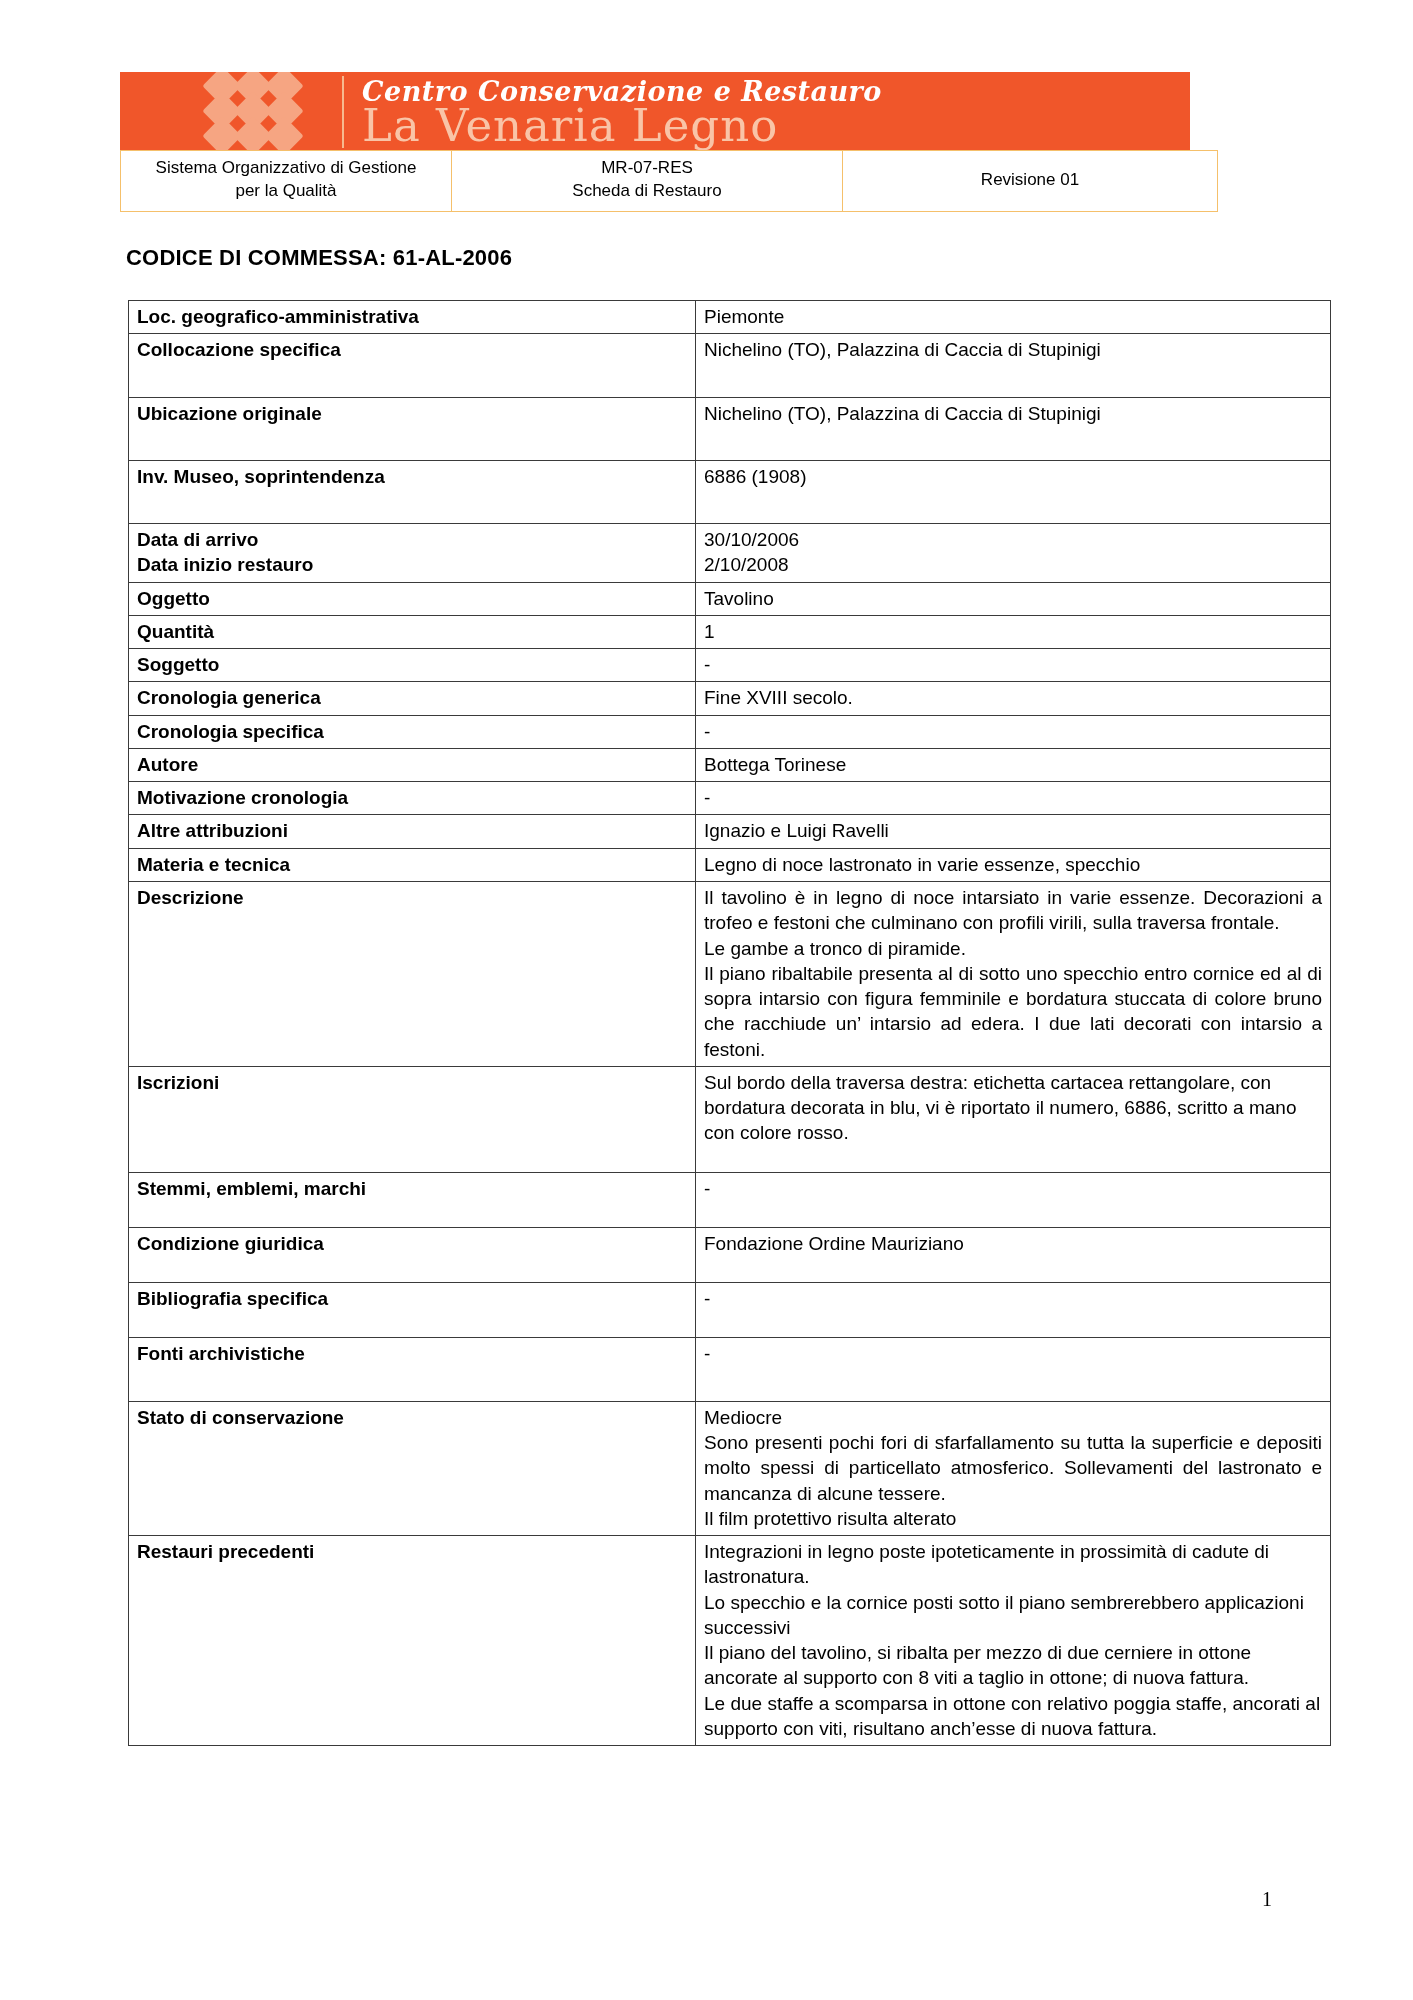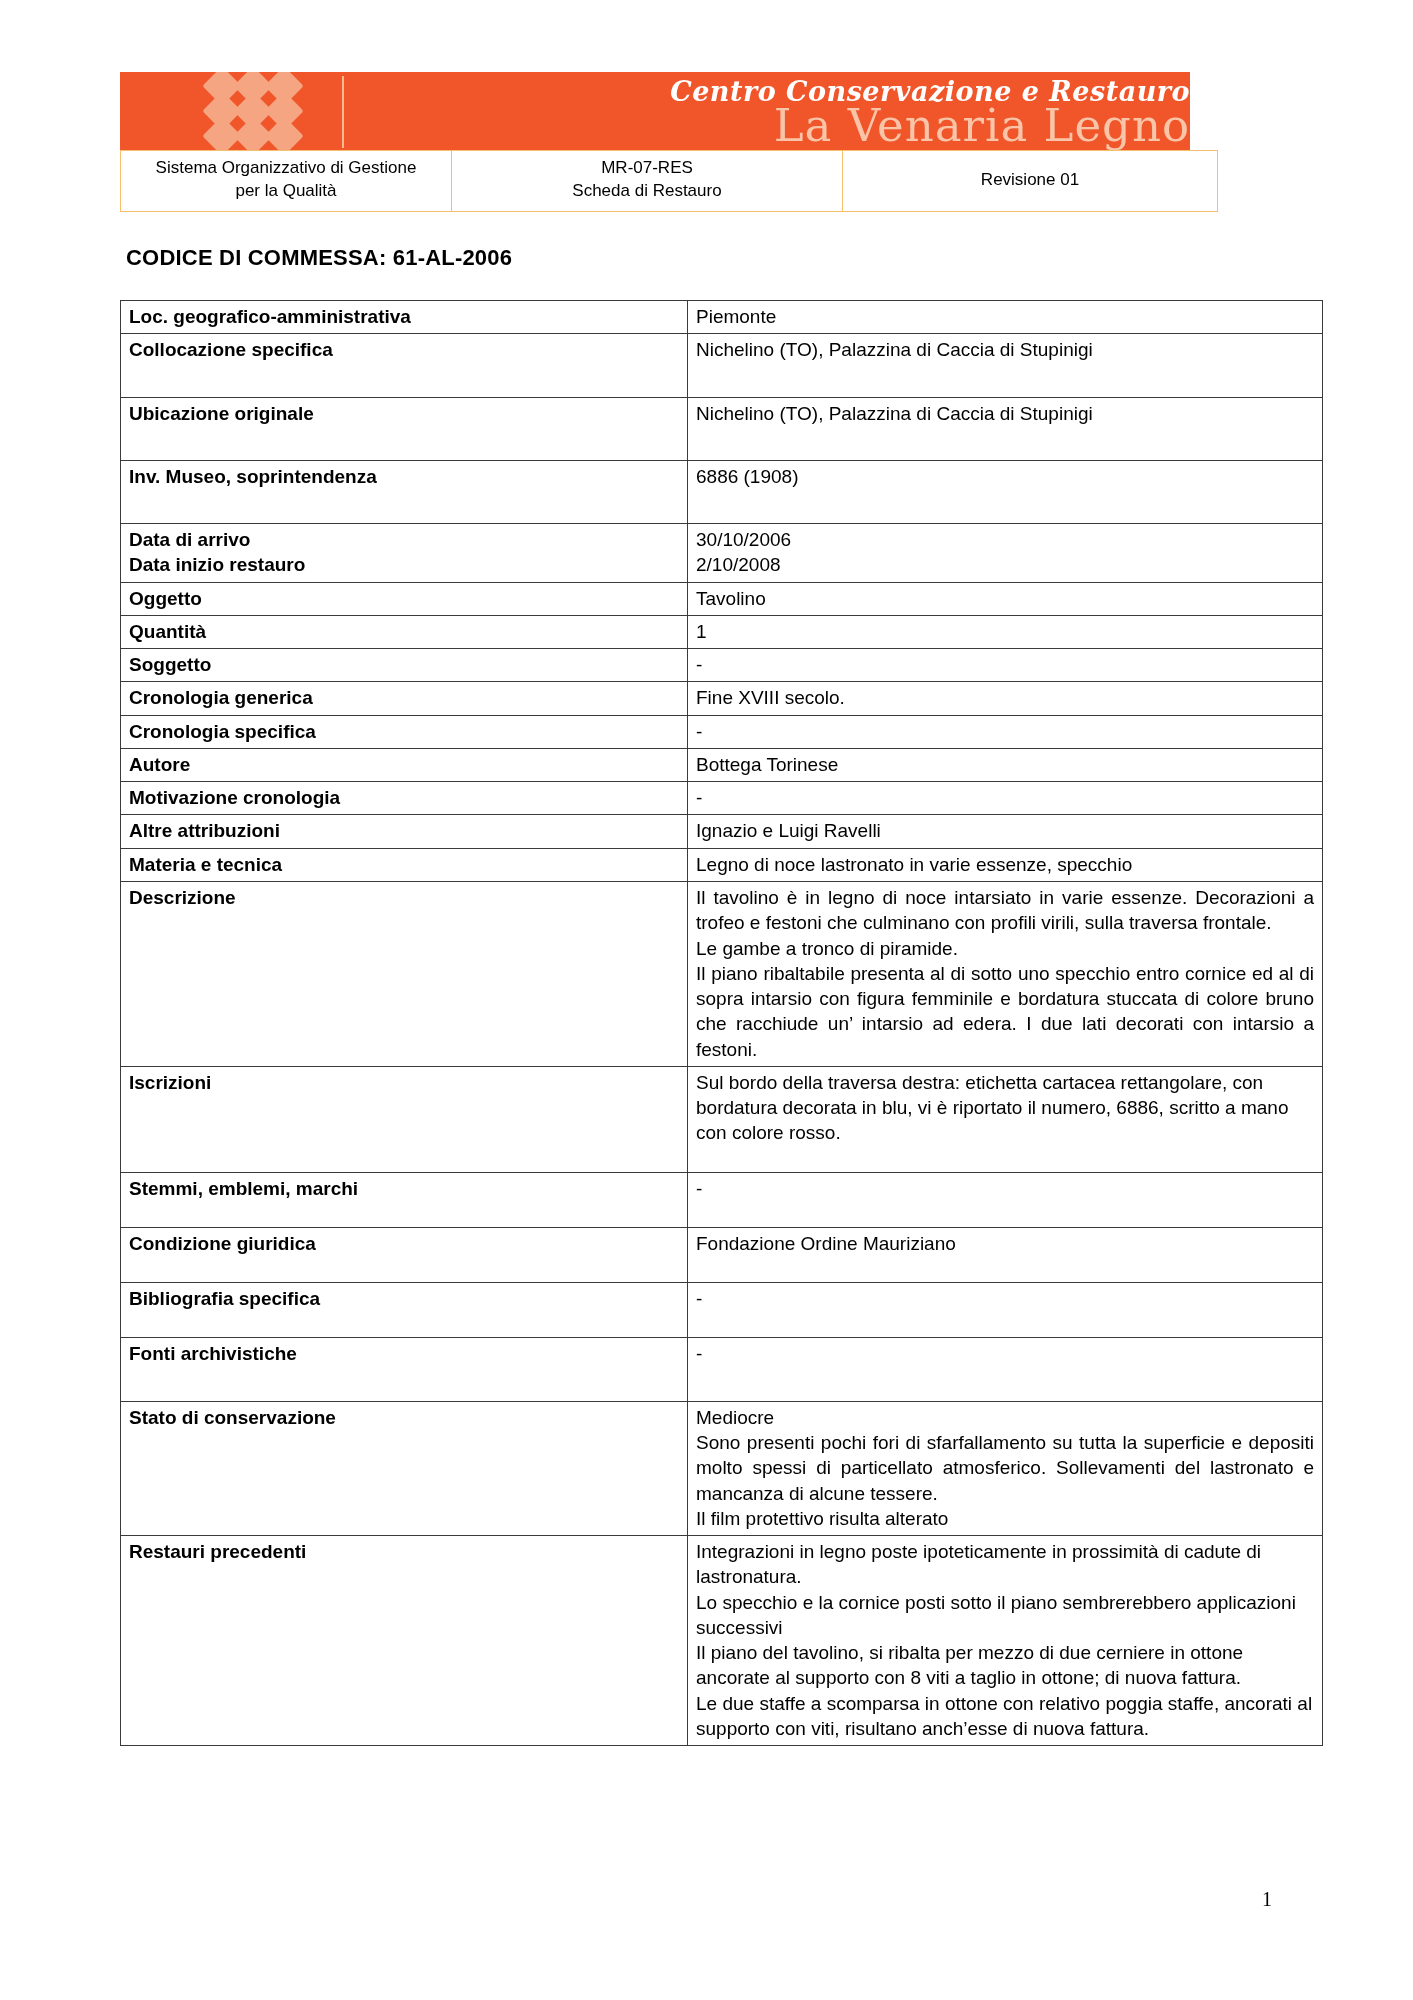--- a/index.html
+++ b/index.html
@@ -30,21 +30,20 @@
     top: 72px;
     width: 1070px;
   }
   .banner {
     position: relative;
     height: 78px;
     background: #F0562A;
     overflow: hidden;
     display: flex;
     align-items: stretch;
-    text-align: right;
   }
   .banner-logo {
     width: 222px;
     position: relative;
     flex: 0 0 auto;
     overflow: hidden;
   }
   .diamond-grid {
     position: absolute;
     left: 88px;
@@ -127,20 +126,21 @@
   .main-wrap {
     position: absolute;
     left: 120px;
     top: 300px;
     width: 1168px;
   }
   table.main-table {
     border-collapse: collapse;
     width: 1168px;
     table-layout: fixed;
+    margin-left: 8px;
   }
   table.main-table td {
     border: 1.5px solid #3a3a3a;
     vertical-align: top;
     font-size: 19px;
     line-height: 1.33;
     padding: 3px 8px 4px 8px;
   }
   td.lbl {
     width: 550px;

